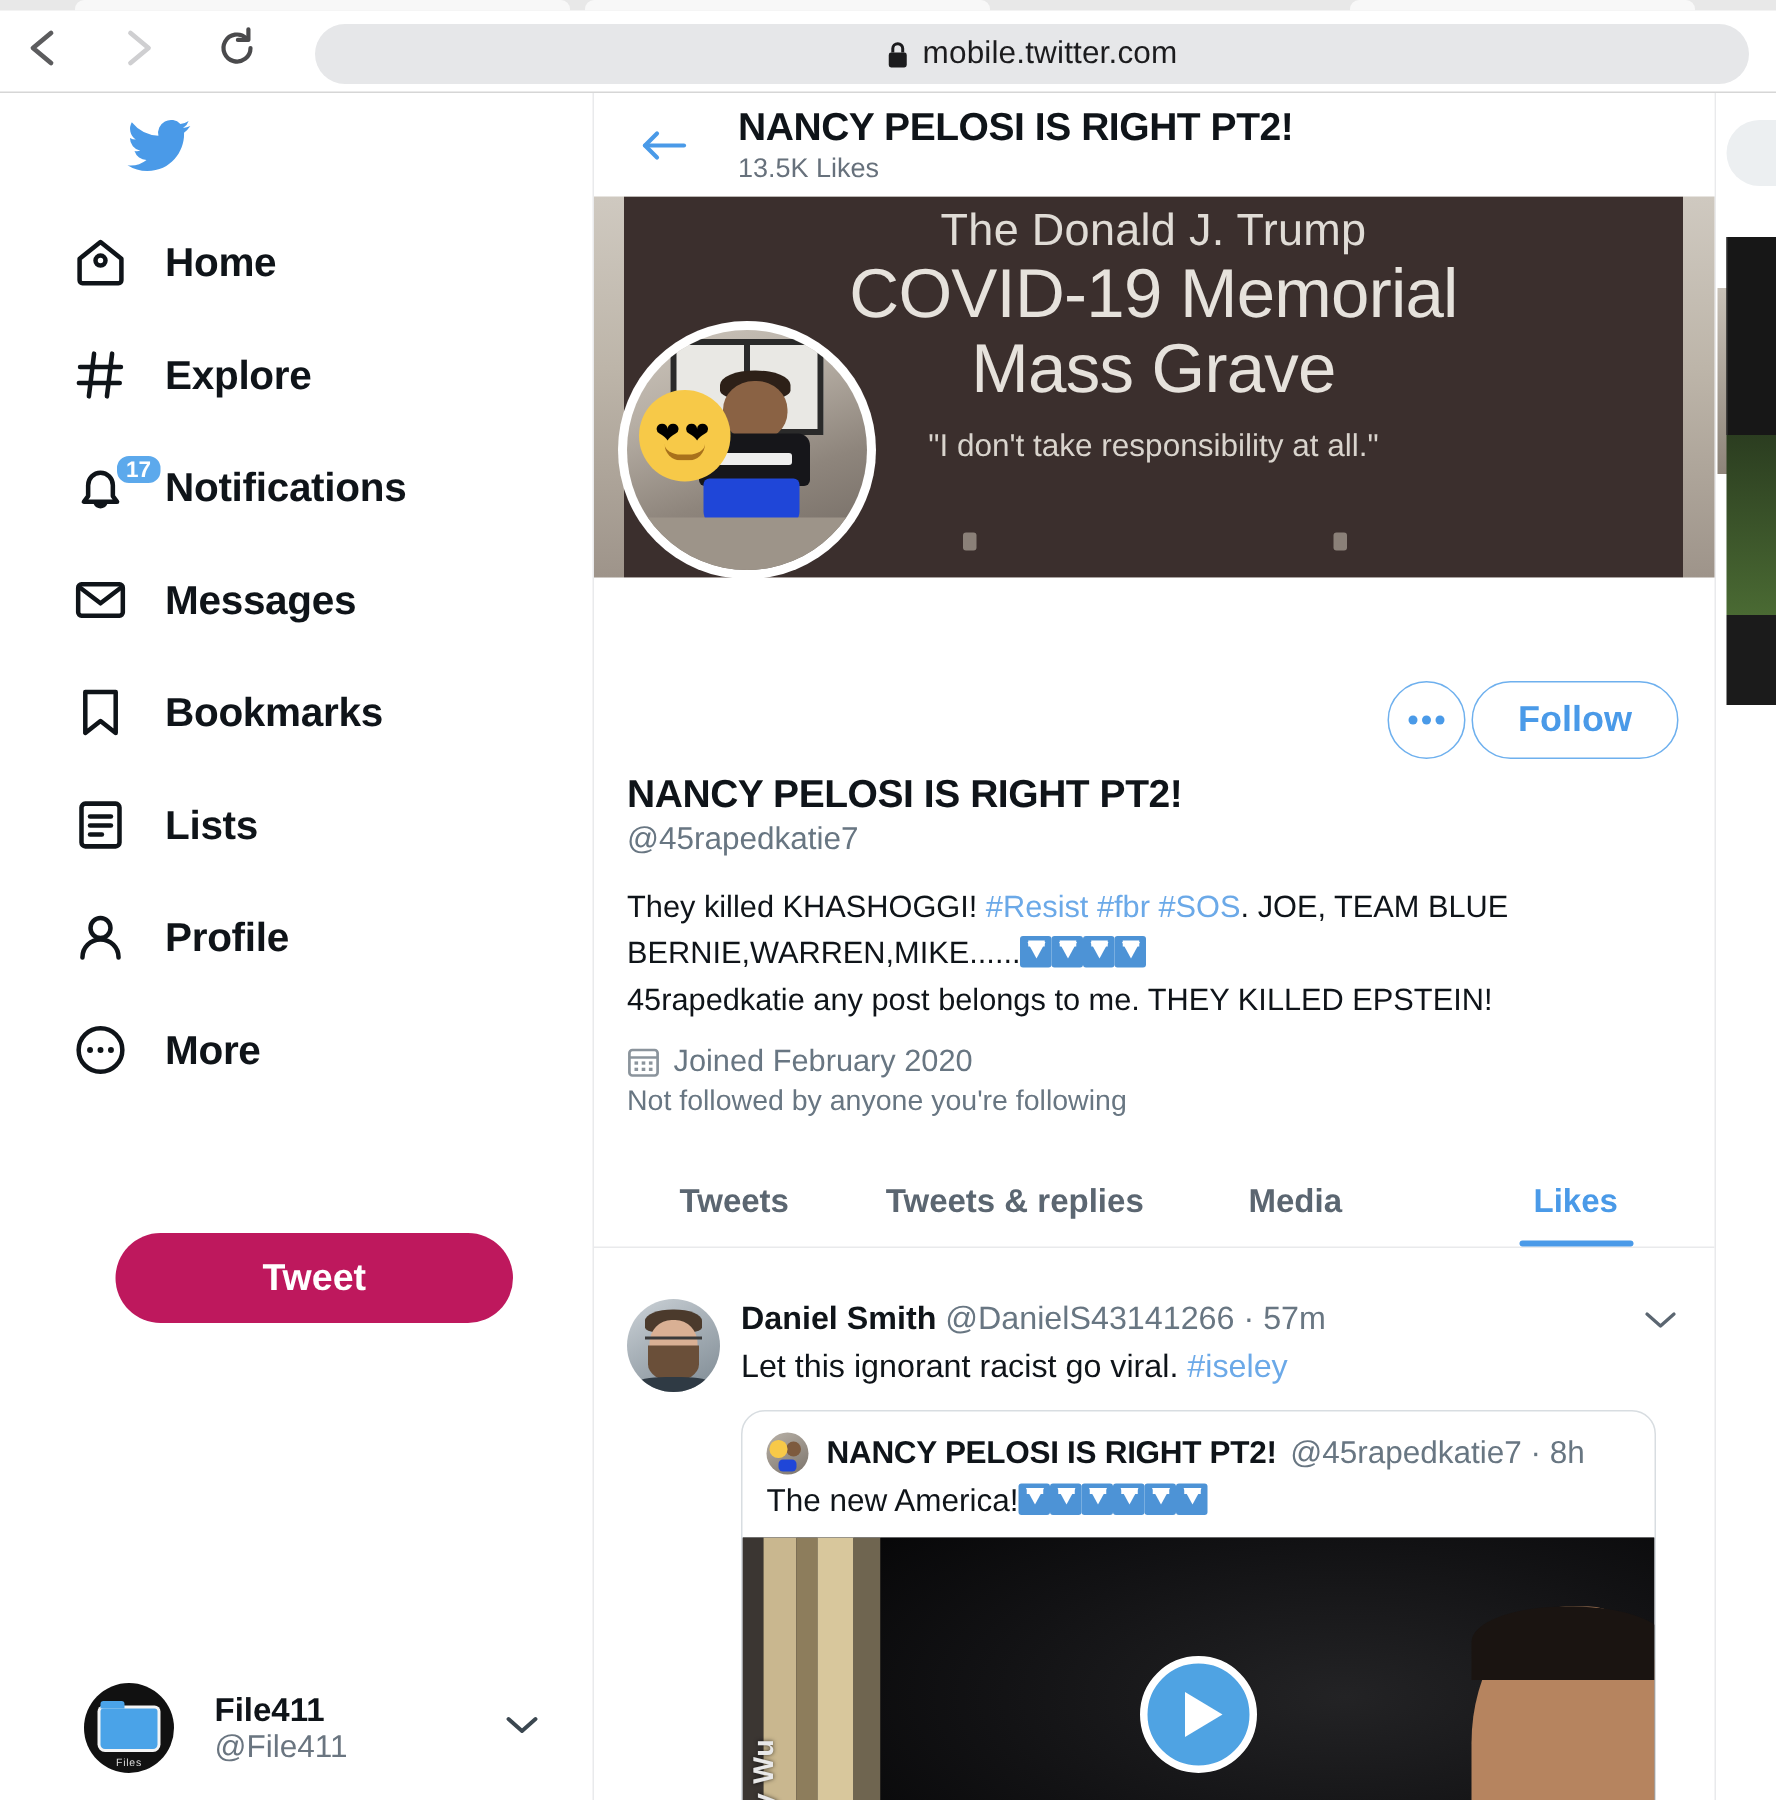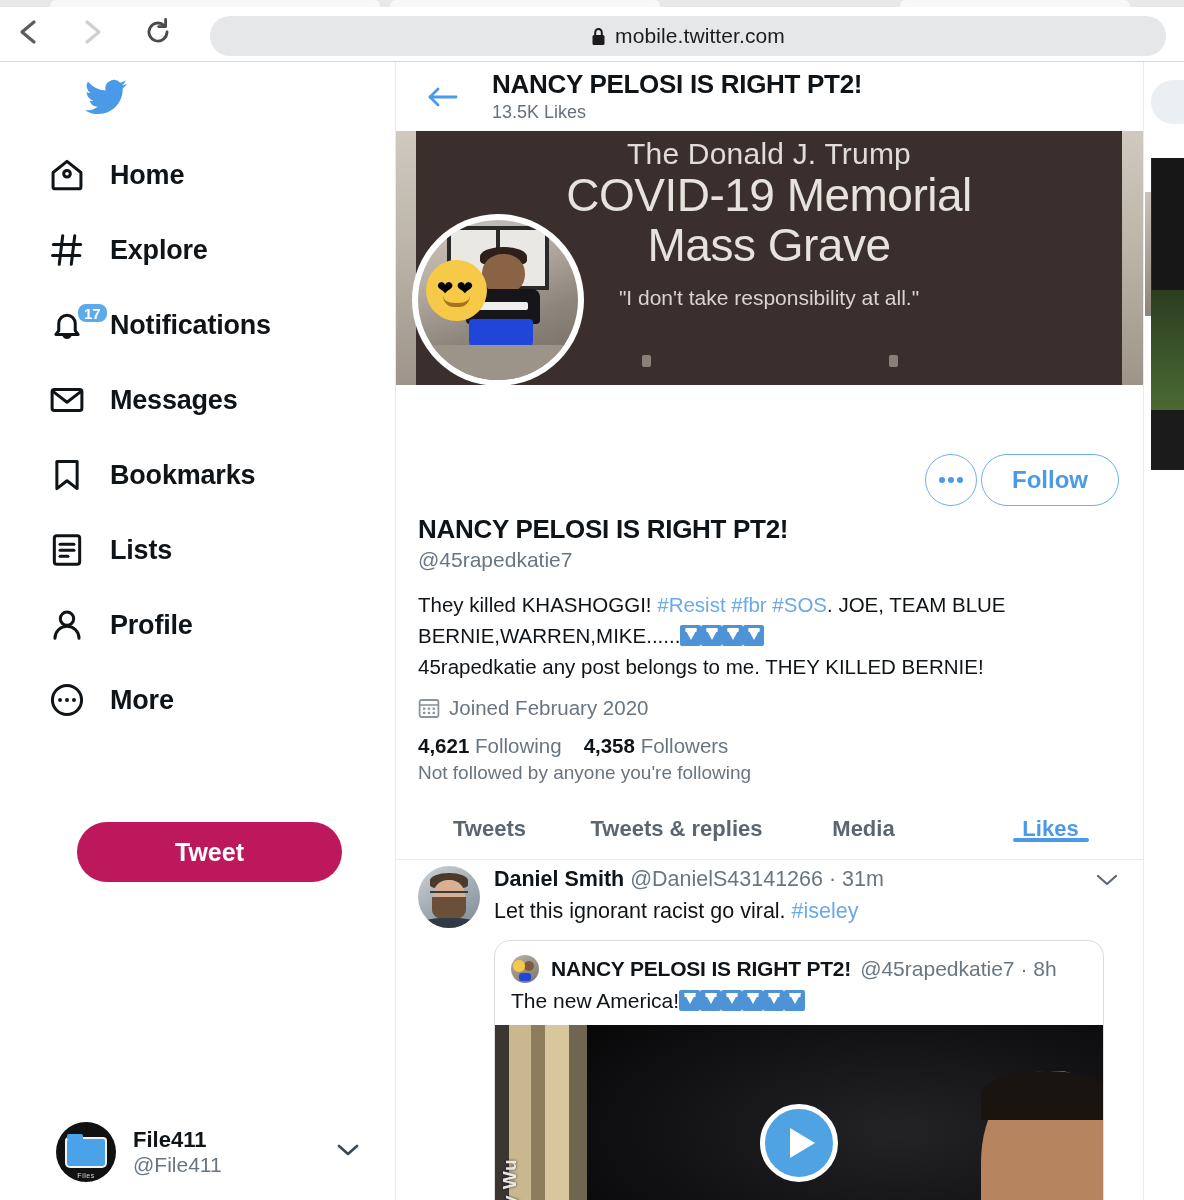--- a/index.html
+++ b/index.html
@@ -88,21 +88,21 @@
     position: relative; box-shadow: 0 0 0 2px #f4f4f4;
   }
   #account-avatar .folder::before {
     content:''; position:absolute; top:-5px; left:0; width:16px; height:5px;
     background:#4aa3e8; border-radius:2px 2px 0 0;
   }
   #account-avatar .folder-lbl{
     position:absolute;bottom:3px;left:0;width:100%;text-align:center;
     font-size:7px;color:#ddd;letter-spacing:.5px;
   }
-  #account-text { margin-left: 17px; line-height: 1.18; }
+  #account-text { margin-left: 27px; line-height: 1.18; }
   #account-name { font-size: 22px; font-weight: bold; color: #0f1419; }
   #account-handle { font-size: 21px; color: #6a7580; }
   #account-chevron { margin-left: auto; padding-right: 24px; }
 
   
   #main {
     position: absolute; top: 0; left: 396px; width: 748px; height: 1138px;
     background: #fff; border-right: 1px solid #e9eaec; overflow: hidden;
   }
   #profile-topbar {
@@ -219,22 +219,22 @@
   }
   #profile-joined { margin-top: 14px; display: flex; align-items: center; font-size: 20.5px; color: #687682; }
   #calendar-icon { margin-right: 9px; }
   #profile-stats { margin-top: 14px; font-size: 20.5px; color: #687682; }
   #profile-stats b { color: #0f1419; }
   #profile-stats .gap { display:inline-block; width:22px; }
   #profile-notfollowed { margin-top: 4px; font-size: 19px; color: #687682; }
 
   
   #profile-tabs {
-    position: absolute; top: 736px; left: 0; width: 748px; height: 62px;
-    display: flex; border-bottom: 1px solid #e9eaec; align-items: center;
+    position: absolute; top: 708px; left: 0; width: 748px; height: 62px;
+    display: flex; border-bottom: 1px solid #e9eaec;
   }
   .ptab {
     flex: 1; display: flex; align-items: center; justify-content: center;
     font-size: 22px; font-weight: bold; color: #5b6671; cursor: pointer;
     position: relative;
   }
   .ptab.active { color: #4a9ae8; }
   .ptab.active::after {
     content: ''; position: absolute; bottom: 0; left: 50%; transform: translateX(-50%);
     width: 76px; height: 4px; background: #4a9ae8; border-radius: 2px;
@@ -531,42 +531,39 @@
       </div>
       <button id="follow-button">Follow</button>
     </div>
 
     <div id="profile-info">
       <div id="profile-name">NANCY PELOSI IS RIGHT PT2!</div>
       <div id="profile-handle">@45rapedkatie7</div>
 
       <div id="profile-bio">
         <span>They killed KHASHOGGI! </span><span class="hashtag">#Resist</span><span> </span><span class="hashtag">#fbr</span><span> </span><span class="hashtag">#SOS</span><span>.  JOE,  TEAM BLUE BERNIE,WARREN,MIKE......</span><span class="dn-emoji"></span><span class="dn-emoji"></span><span class="dn-emoji"></span><span class="dn-emoji"></span><br>
-        <span>45rapedkatie any post belongs to me. THEY KILLED BERNIE!</span>
+        <span>45rapedkatie any post belongs to me. THEY KILLED EPSTEIN!</span>
       </div>
 
       <div id="profile-joined">
         <svg id="calendar-icon" width="22" height="22" viewBox="0 0 22 22">
           <rect x="1.6" y="3" width="18.8" height="17" rx="2" fill="none" stroke="#8b949c" stroke-width="1.8"></rect>
           <line x1="1.6" y1="8" x2="20.4" y2="8" stroke="#8b949c" stroke-width="1.6"></line>
           <g fill="#8b949c">
             <rect x="5" y="10.6" width="2.4" height="2.2"></rect>
               <rect x="9.8" y="10.6" width="2.4" height="2.2"></rect>
               <rect x="14.6" y="10.6" width="2.4" height="2.2"></rect>
             <rect x="5" y="14.8" width="2.4" height="2.2"></rect>
               <rect x="9.8" y="14.8" width="2.4" height="2.2"></rect>
               <rect x="14.6" y="14.8" width="2.4" height="2.2"></rect>
           </g>
         </svg>
         <span>Joined February 2020</span>
       </div>
 
-      <div id="profile-stats">
-        <span><b>4,621</b> <span>Following</span></span><span class="gap"></span><span><b>4,358</b> <span>Followers</span></span>
-      </div>
 
       <div id="profile-notfollowed">Not followed by anyone you're following</div>
     </div>
 
     <div id="profile-tabs">
       <div class="ptab">Tweets</div>
       <div class="ptab">Tweets &amp; replies</div>
       <div class="ptab">Media</div>
       <div class="ptab active">Likes</div>
     </div>
@@ -578,21 +575,21 @@
           <div class="hair"></div>
             <div class="face"></div>
             <div class="glasses"></div>
           <div class="beard"></div>
             <div class="shirt"></div>
         </div>
 
         <div id="tweet-body">
           <div id="tweet-header">
             <span id="tweet-author">Daniel Smith</span>
-            <span>@DanielS43141266</span><span> · </span><span>31m</span>
+            <span>@DanielS43141266</span><span> · </span><span>57m</span>
           </div>
           <div id="tweet-text">
             <span>Let this ignorant racist go viral. </span><span class="hashtag">#iseley</span>
           </div>
 
           <div id="quoted-tweet">
             <div id="quoted-head">
               <div id="quoted-avatar">
                 <div class="qb"></div>
                   <div class="qe"></div>

